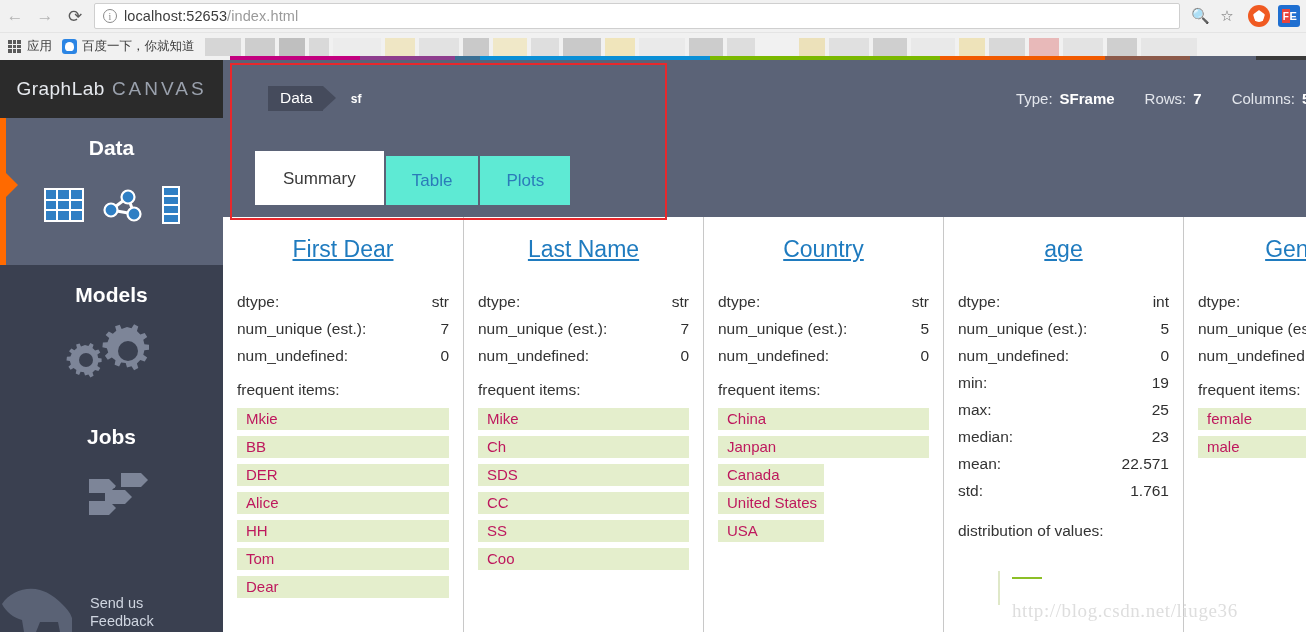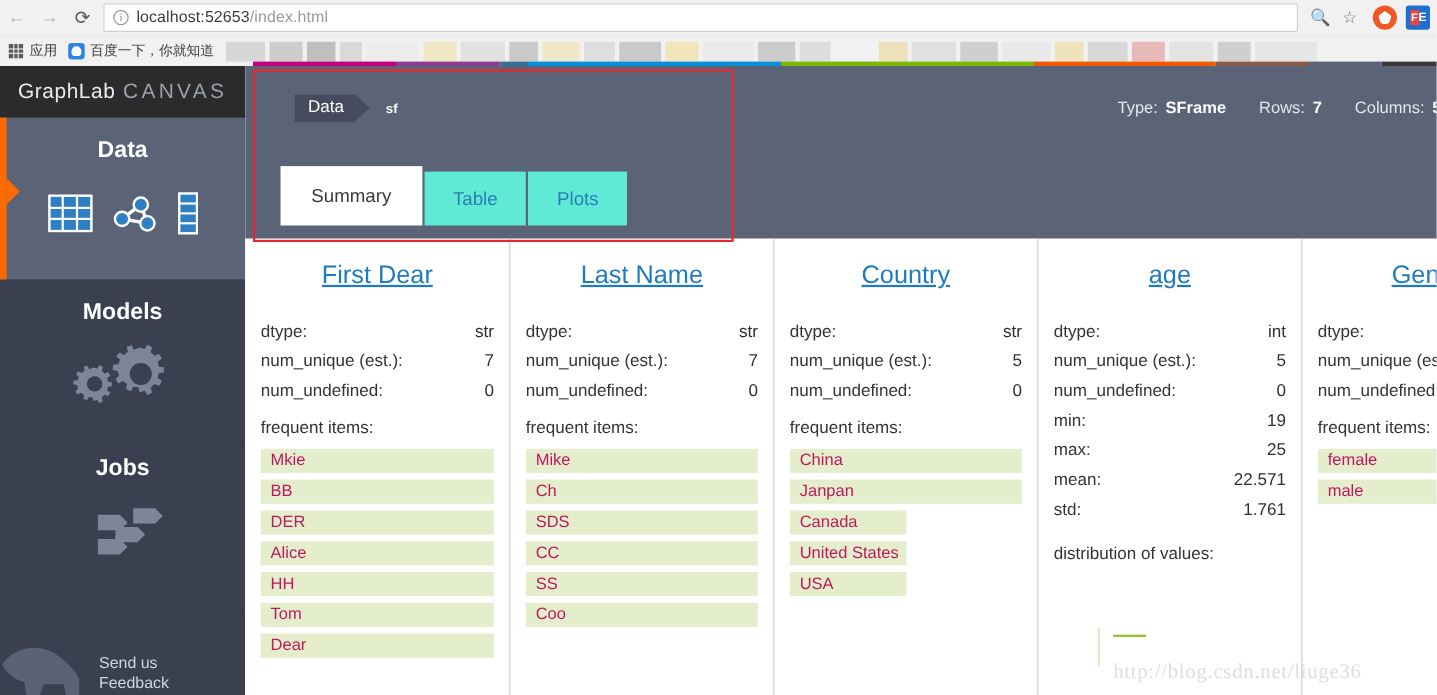--- a/index.html
+++ b/index.html
@@ -100,21 +100,21 @@
     background: #fff;
   }
 
   
   #sidebar {
     position: absolute; top: 0; left: 0;
     width: 223px; height: 572px;
     background: #3a4050;
   }
   #brand {
-    height: 47px; background: #2b2b2b; color: #c9cdd6;
+    height: 58px; background: #2b2b2b; color: #c9cdd6;
     display: flex; align-items: center; justify-content: center;
     font-size: 19px; letter-spacing: 0.5px;
   }
   #brand .bold { color: #e7eaef; }
   #brand .thin { color: #9aa1ad; letter-spacing: 3px; margin-left: 7px; }
   #nav-data {
     position: relative; height: 147px; background: #5b6377;
     display: flex; flex-direction: column; align-items: center;
     justify-content: flex-start; padding-top: 18px;
   }
@@ -537,20 +537,24 @@
           </div>
           <div class="stat-row">
             <span>min:</span>
             <span class="v">19</span>
           </div>
           <div class="stat-row">
             <span>max:</span>
             <span class="v">25</span>
           </div>
           <div class="stat-row">
+            <span>median:</span>
+            <span class="v">23</span>
+          </div>
+          <div class="stat-row">
             <span>mean:</span>
             <span class="v">22.571</span>
           </div>
           <div class="stat-row">
             <span>std:</span>
             <span class="v">1.761</span>
           </div>
         </div>
         <div class="dist-label">distribution of values:</div>
         <div id="dist-mini"></div>

